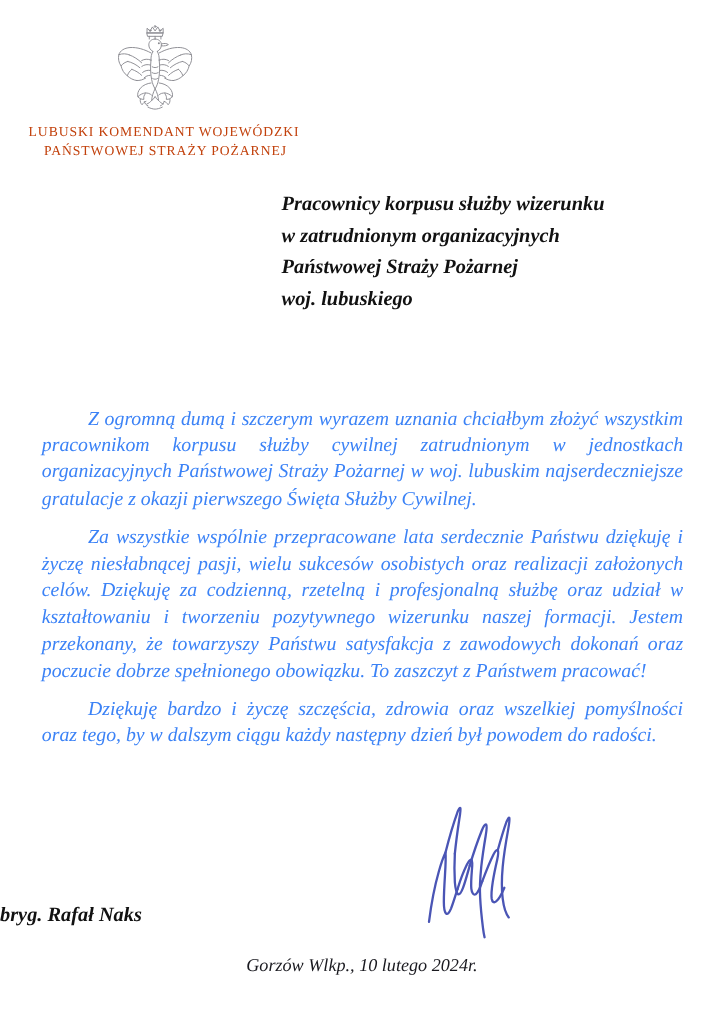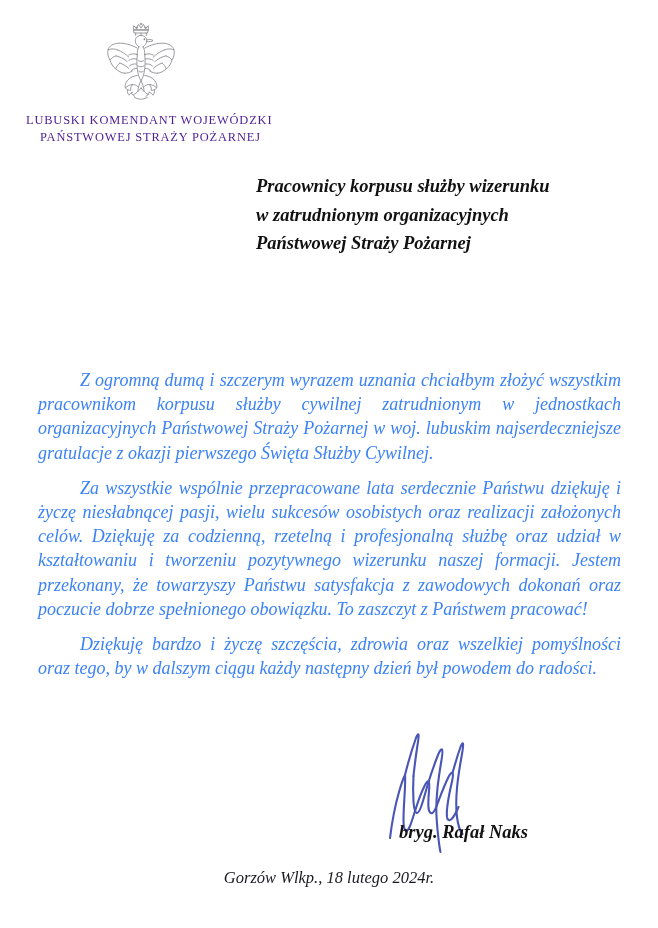--- a/index.html
+++ b/index.html
@@ -42,21 +42,21 @@
 
   .letterhead-title {
     position: absolute;
     left: 26px;
     top: 112px;
     width: 300px;
     font-family: "Liberation Serif", "DejaVu Serif", serif;
     font-size: 12.4px;
     line-height: 17px;
     letter-spacing: 0.85px;
-    color: #4c1d95;
+    color: #c2410c;
     white-space: nowrap;
   }
   .letterhead-title .line2 {
     padding-left: 14px;
   }
 
   
   .addressee {
     position: absolute;
     left: 256px;
@@ -104,21 +104,21 @@
   }
   .sig-ink svg { display: block; width: 100%; height: 100%; overflow: visible; }
 
   .sig-name {
     position: absolute;
     left: 0;
     top: 92px;
     width: 636px;
     padding-right: 108px;
     box-sizing: border-box;
-    text-align: right;
+    text-align: left;
     font-size: 18.5px;
     font-weight: bold;
     font-style: italic;
     color: #111111;
   }
 
   .date-line {
     position: absolute;
     left: 0;
     top: 868px;
@@ -214,20 +214,21 @@
       <div class="line1">LUBUSKI KOMENDANT WOJEWÓDZKI</div>
       <div class="line2">PAŃSTWOWEJ STRAŻY POŻARNEJ</div>
     </div>
 
   </div>
 
   <div class="addressee">
     <div>Pracownicy korpusu służby wizerunku</div>
     <div>w zatrudnionym organizacyjnych</div>
     <div>Państwowej Straży Pożarnej</div>
+    <div>woj. lubuskiego</div>
   </div>
 
   <div class="body-text">
     <p>Z ogromną dumą i szczerym wyrazem uznania chciałbym złożyć wszystkim pracownikom korpusu służby cywilnej zatrudnionym w jednostkach organizacyjnych Państwowej Straży Pożarnej w woj. lubuskim najserdeczniejsze gratulacje z okazji pierwszego Święta Służby Cywilnej.</p>
     <p>Za wszystkie wspólnie przepracowane lata serdecznie Państwu dziękuję i życzę niesłabnącej pasji, wielu sukcesów osobistych oraz realizacji założonych celów. Dziękuję za codzienną, rzetelną i profesjonalną służbę oraz udział w kształtowaniu i tworzeniu pozytywnego wizerunku naszej formacji. Jestem przekonany, że towarzyszy Państwu satysfakcja z zawodowych dokonań oraz poczucie dobrze spełnionego obowiązku. To zaszczyt z Państwem pracować!</p>
     <p>Dziękuję bardzo i życzę szczęścia, zdrowia oraz wszelkiej pomyślności oraz tego, by w dalszym ciągu każdy następny dzień był powodem do radości.</p>
   </div>
 
   <div class="signature-block">
 
@@ -254,15 +255,15 @@
                  C81.5 87.5 84 83 86.5 77"></path>
         <path d="M80.5 43 C83 34 86 24 88.5 17 C89.5 14.5 90.5 13 91 13.5
                  C91.5 14.5 91 18 90 24 C88 35 86 47 85 58
                  C84 69 84 79 85 87 C86 95 88 101 90.5 104"></path>
       </svg>
     </div>
 
     <div class="sig-name">bryg. Rafał Naks</div>
   </div>
 
-  <div class="date-line">Gorzów Wlkp., 18 lutego 2024r.</div>
+  <div class="date-line">Gorzów Wlkp., 10 lutego 2024r.</div>
 
 </div>
 
 </body></html>

